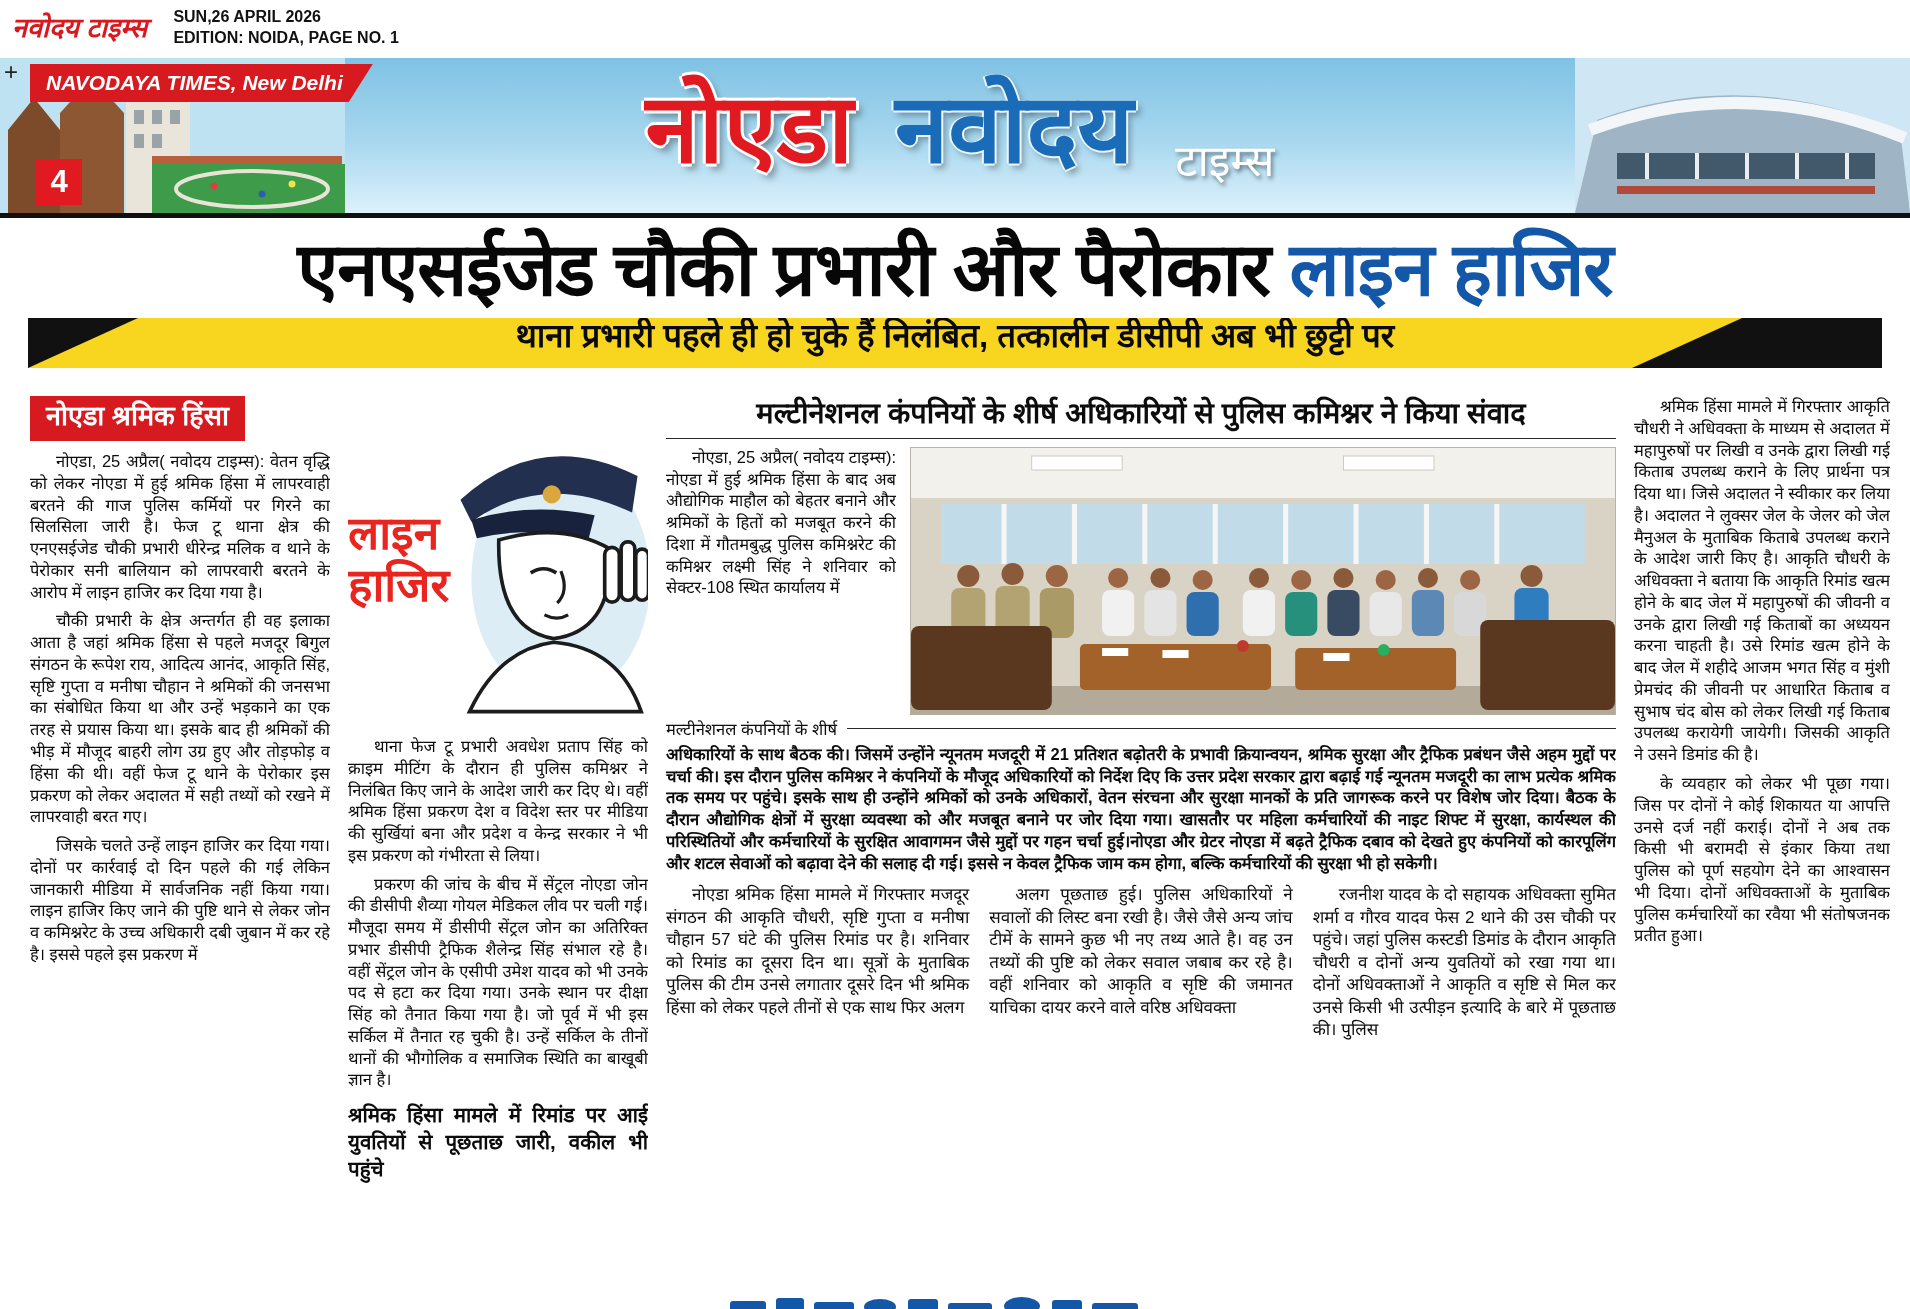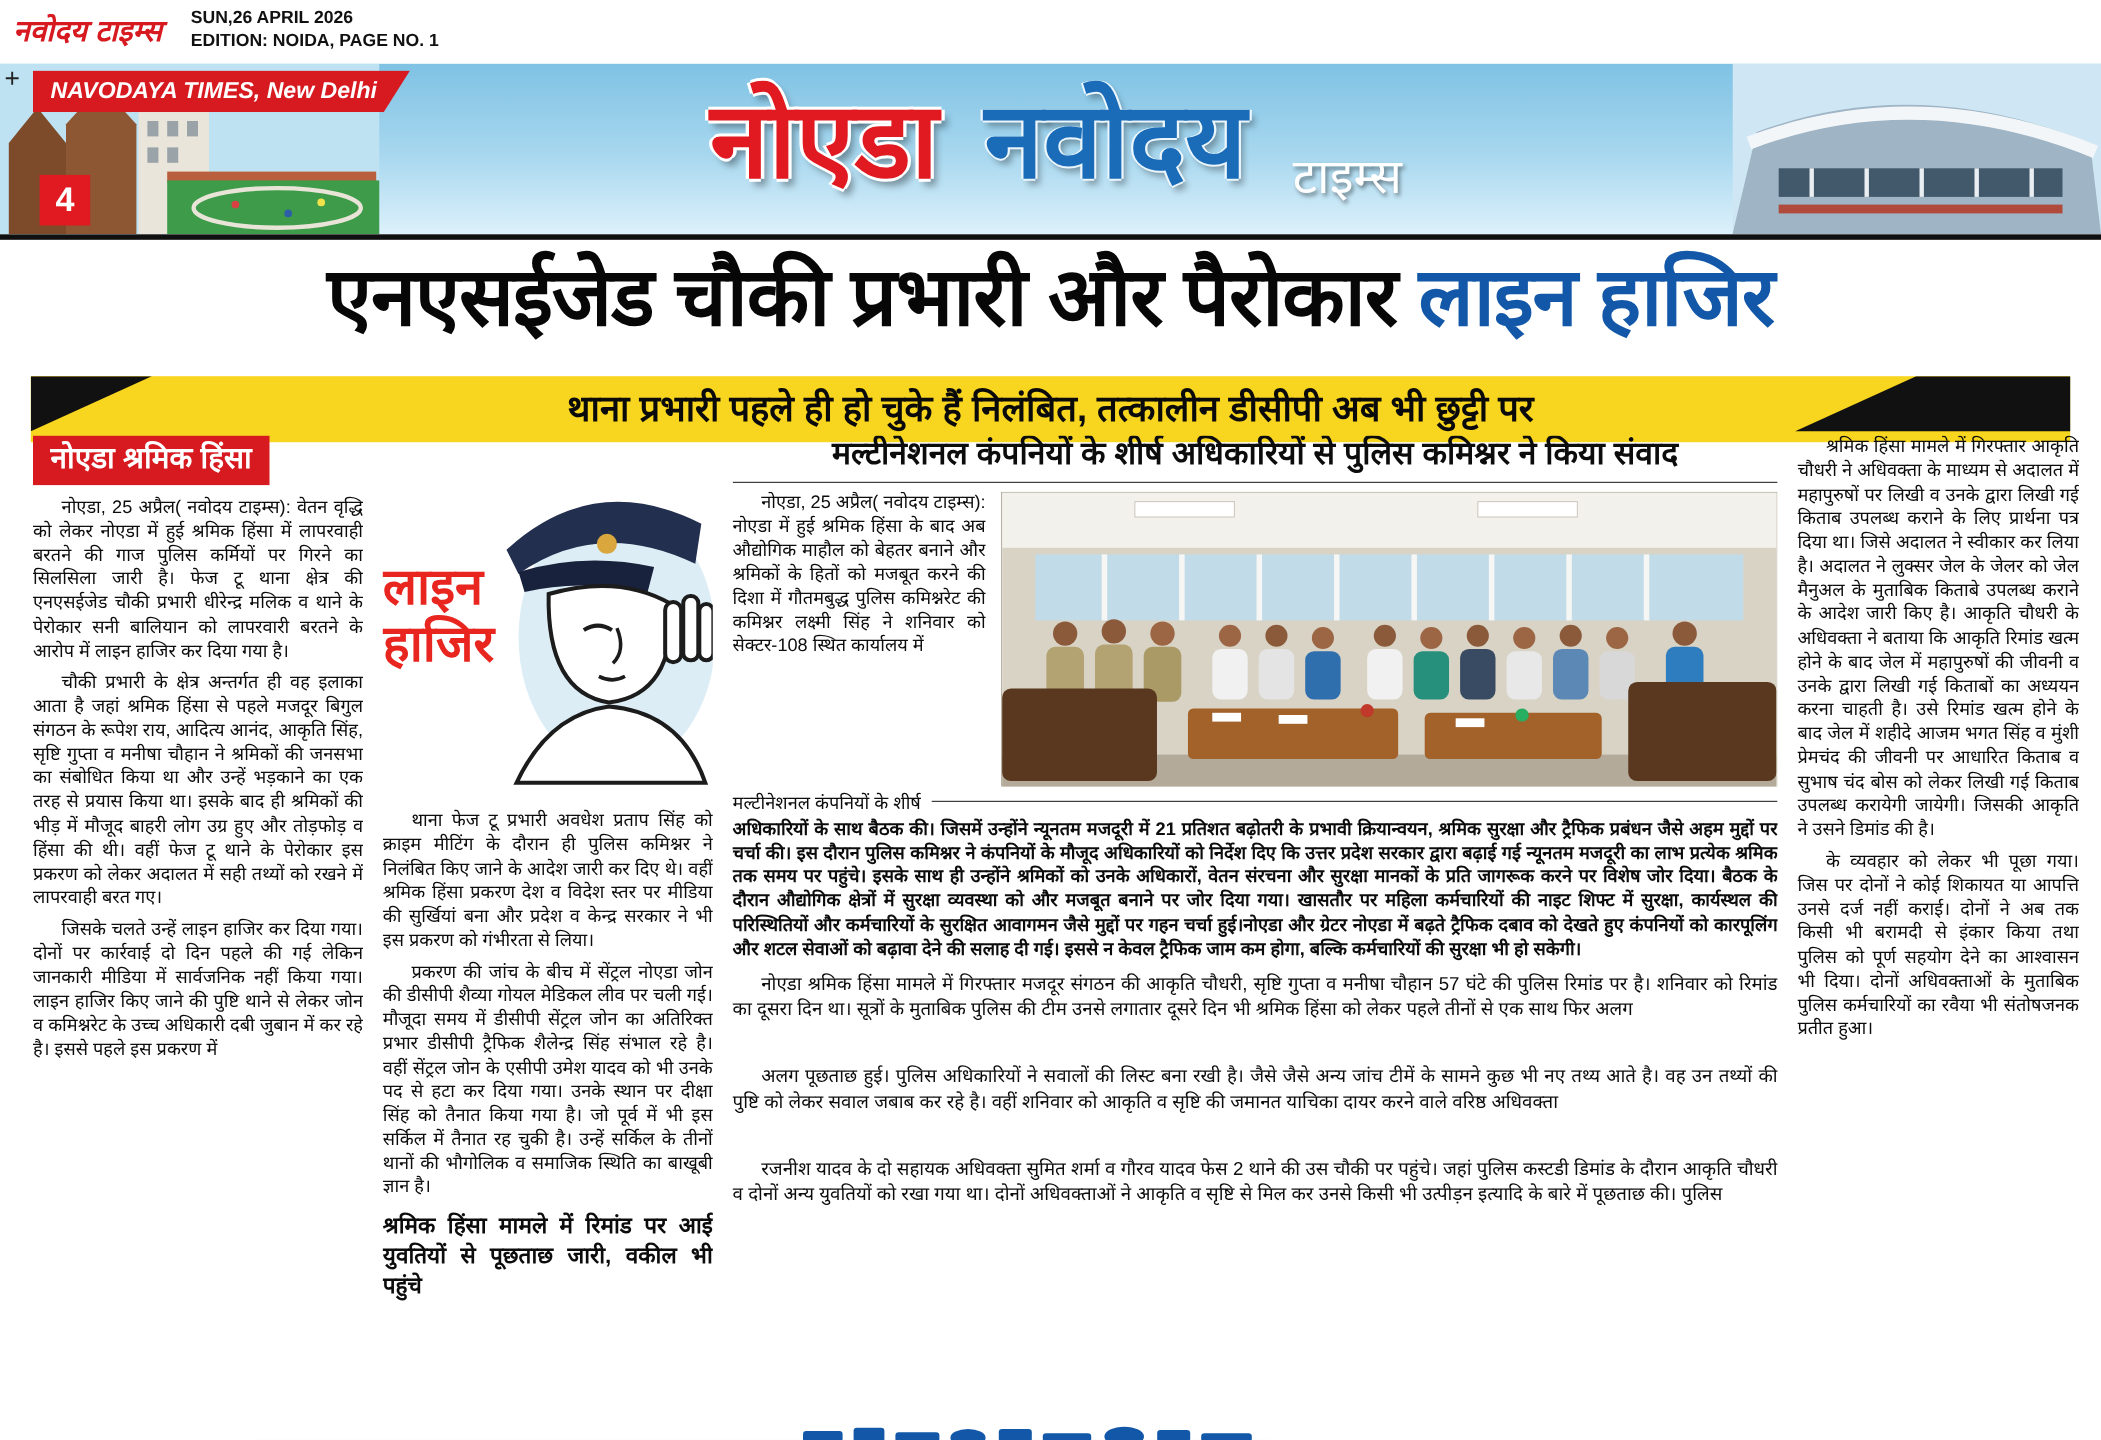--- a/index.html
+++ b/index.html
@@ -35,22 +35,22 @@
 
   .black-rule{position:absolute;top:213px;left:0;right:0;height:5px;background:#101010;}
 
   
   .headline{position:absolute;top:220px;left:20px;right:20px;height:110px;margin:0;
             font-size:74px;font-weight:800;letter-spacing:-1px;text-align:center;
             line-height:1.35;color:#070707;white-space:nowrap;overflow:hidden;}
   .headline .blue{color:#1358a8;}
 
   
-  .substrip{position:absolute;top:342px;left:28px;right:28px;height:60px;background:#f8d51f;
-            display:flex;align-items:center;justify-content:center;overflow:hidden;}
+  .substrip{position:absolute;top:318px;left:28px;right:28px;height:50px;background:#f8d51f;
+            display:flex;justify-content:center;overflow:hidden;}
   .subtext{font-size:33px;font-weight:800;color:#0a0a0a;line-height:1.1;}
   .tri{position:absolute;top:0;width:0;height:0;}
   .tri.left{left:0;border-top:50px solid #111;border-right:110px solid transparent;}
   .tri.right{right:0;border-bottom:50px solid #111;border-left:110px solid transparent;}
 
   
   .content{position:absolute;top:396px;left:30px;right:0;bottom:0;overflow:hidden;}
   .col{position:absolute;top:0;bottom:0;overflow:hidden;}
   .col p,.center p{margin:0 0 7px;font-size:16.5px;line-height:1.32;text-align:justify;text-indent:26px;}
   .col1{left:0;width:300px;}
@@ -75,21 +75,21 @@
   .c-head{font-size:29px;font-weight:800;text-align:center;margin:0 0 8px;padding-bottom:7px;
           border-bottom:1.5px solid #2a2a2a;line-height:1.2;white-space:nowrap;overflow:hidden;}
   .c-top{display:flex;gap:14px;height:268px;overflow:hidden;}
   .c-lead{width:230px;flex:0 0 230px;overflow:hidden;}
   .photo{flex:1;height:268px;border:1px solid #b9b3a6;}
   .caption{font-size:18px;font-weight:700;padding:7px 0 3px;line-height:1.2;white-space:nowrap;overflow:hidden;}
   .lead-tail-row{display:flex;align-items:center;gap:10px;font-size:16.5px;margin:2px 0 4px;}
   .lead-tail-row .rule{flex:1;border-top:1.5px solid #2a2a2a;height:0;}
   .c-italic{font-size:19px;font-weight:700;line-height:1.4;text-indent:0 !important;
             margin:4px 0 10px !important;}
-  .c-cols{display:flex;gap:32px;flex-direction:column;}
+  .c-cols{display:flex;gap:20px;}
   .c-cols p{flex:1;font-size:17px;}
 
   .right p{font-size:16.5px;}
 
   .cutoff{position:absolute;left:700px;bottom:-2px;width:430px;height:16px;}
 </style>
 </head>
 <body>
 
 <div id="page">

